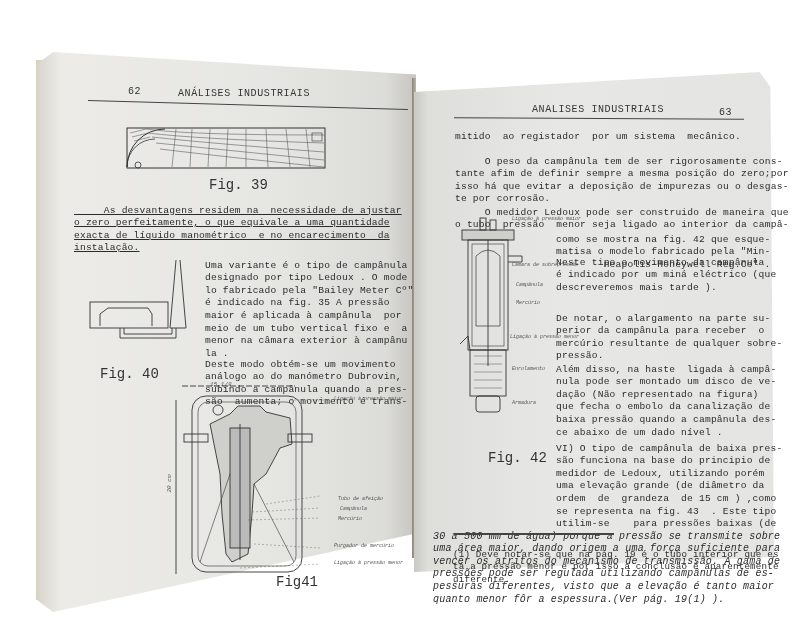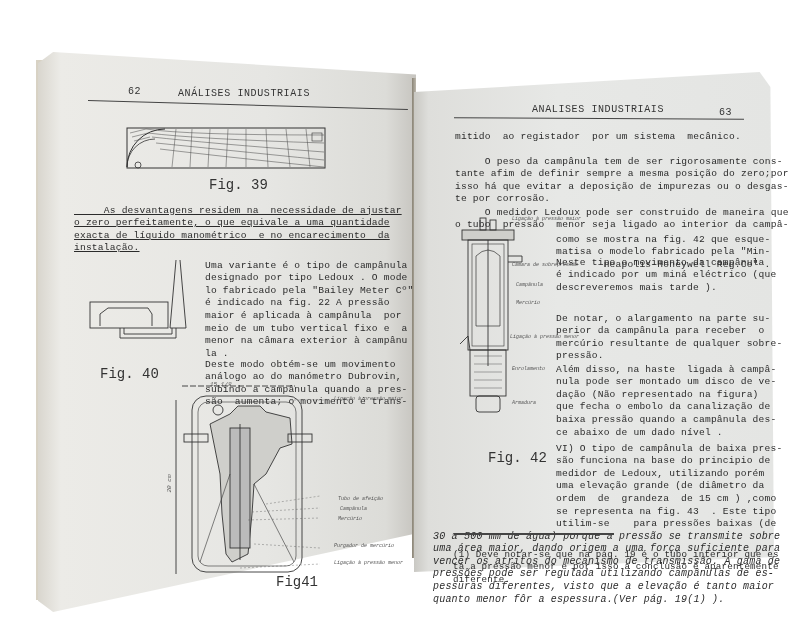--- a/index.html
+++ b/index.html
@@ -72,21 +72,21 @@
   <path d="M32 70 L32 80 L88 80 L88 70" fill="none" stroke="#333" stroke-width="0.9"></path>
   <path d="M36 70 L36 76 L84 76 L84 70" fill="none" stroke="#333" stroke-width="0.9"></path>
   <path d="M82 70 L88 2 M98 70 L92 2 M82 70 L98 70" fill="none" stroke="#333" stroke-width="0.9"></path>
 </svg>
 <div class="fig" style="left:100px;top:366px;">Fig. 40</div>
 
 <div class="txt" style="left:205px;top:247px;">
 <span>Uma variante é o tipo de campânula</span>
 <span>designado por tipo Ledoux . O mode</span>
 <span>lo fabricado pela "Bailey Meter Cº"</span>
-<span>é indicado na fig. 22 A pressão</span>
+<span>é indicado na fig. 35 A pressão</span>
 <span>maior é aplicada à campânula  por</span>
 <span>meio de um tubo vertical fixo e  a</span>
 <span>menor na câmara exterior à campânu</span>
 <span>la .</span></div>
 
 <div class="txt" style="left:205px;top:346px;">
 <span>Deste modo obtém-se um movimento</span>
 <span>análogo ao do manómetro Dubrovin,</span>
 <span>subindo a campânula quando a pres-</span>
 <span>são  aumenta; o movimento é trans-</span></div>

